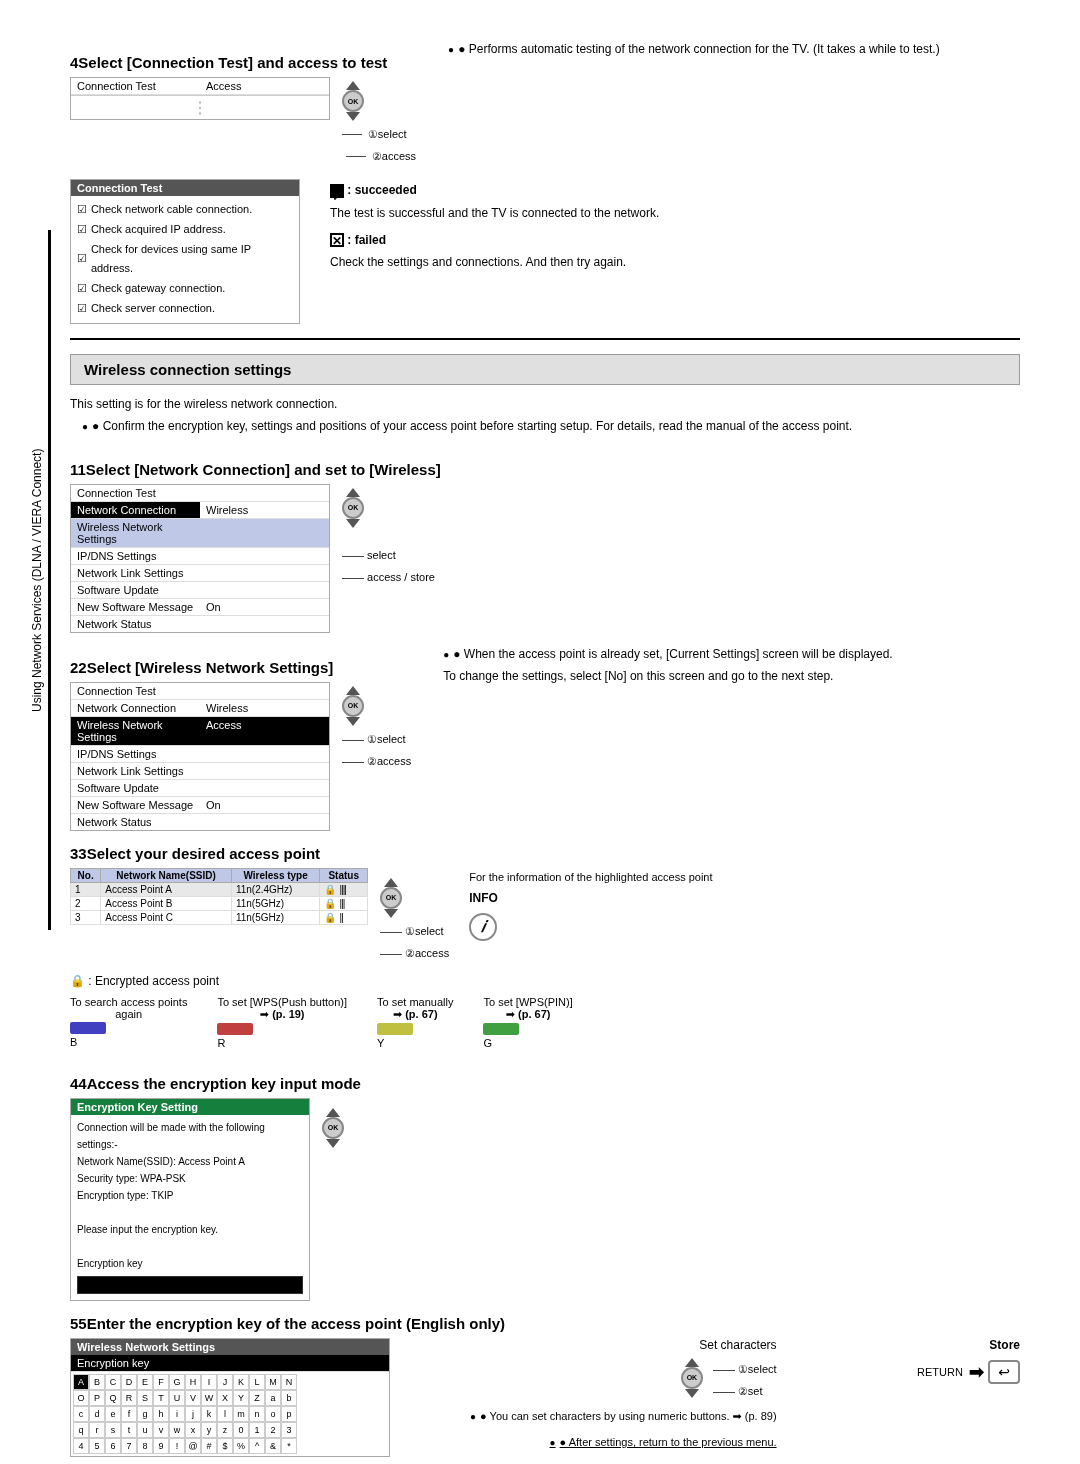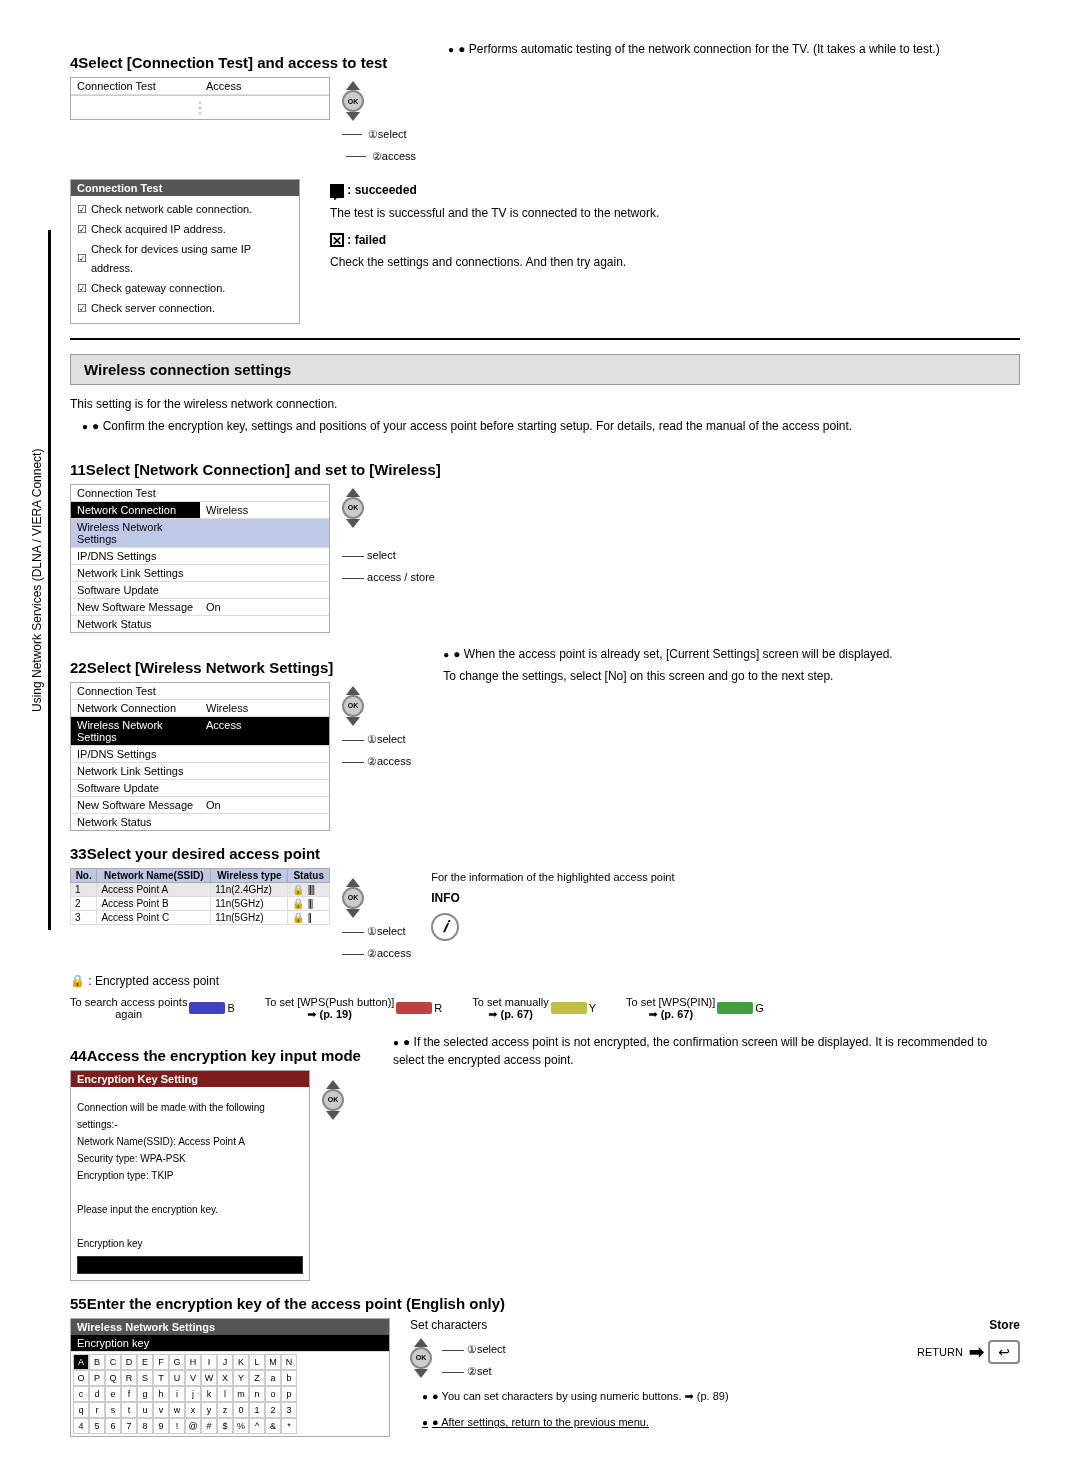--- a/index.html
+++ b/index.html
@@ -160,21 +160,21 @@
       vertical-align: middle;
       position: relative;
       font-weight: bold;
       text-align: center;
       font-size: 12px;
       line-height: 12px;
     }
 
     
     .wifi-table {
-      width: 260px;
+      width: 298px;
       border: 1px solid #aaa;
       font-size: 10px;
       border-collapse: collapse;
     }
     .wifi-table th {
       background: #c0c8e8;
       border: 1px solid #aaa;
       padding: 1px 4px;
     }
     .wifi-table td {
@@ -187,45 +187,45 @@
 
     
     .color-buttons {
       display: flex;
       gap: 30px;
       margin-top: 8px;
       font-size: 11px;
     }
     .color-btn {
       display: flex;
-      flex-direction: row;
-      align-items: center;
+      flex-direction: column;
+      align-items: flex-start;
       gap: 2px;
     }
     .btn-rect {
       width: 36px;
       height: 12px;
       border-radius: 2px;
     }
     .btn-blue { background: #4040c0; }
     .btn-red { background: #c04040; }
     .btn-yellow { background: #c0c040; }
     .btn-green { background: #40a040; }
 
     
     .enc-panel {
       border: 1px solid #aaa;
       width: 260px;
       font-size: 11px;
       padding: 6px;
     }
     .enc-panel-title {
-      background: #7f1d1d;
+      background: #15803d;
       color: #fff;
-      margin: -6px -6px 12px -6px;
+      margin: -6px -6px 4px -6px;
       padding: 2px 6px;
       font-size: 11px;
       font-weight: bold;
     }
     .enc-key-field {
       border: 1px solid #333;
       background: #000;
       color: #fff;
       width: 100%;
       font-size: 11px;
@@ -668,23 +668,20 @@
           </div>
           <div style="display:flex; flex-direction:column; align-items:flex-start; gap:2px; margin-top:10px;">
             <div class="small-nav">
               <div class="s-up"></div>
               <div class="s-ok">OK</div>
               <div class="s-down"></div>
             </div>
           </div>
         </div>
       </div>
-      <div class="step-right">
-        <p class="desc bullet">● If the selected access point is not encrypted, the confirmation screen will be displayed. It is recommended to select the encrypted access point.</p>
-      </div>
     </div>
 
     <div style="margin-top:10px;">
       <div class="step-heading">
         <span class="step-num">5</span><span>5Enter the encryption key of the access point (English only)</span>
       </div>
       <div style="display:flex; gap:20px; align-items:flex-start;">
 
         <div class="wns-panel">
           <div class="wns-title">Wireless Network Settings</div>
@@ -770,21 +767,21 @@
               <div class="char-cell">#</div>
                 <div class="char-cell">$</div>
               <div class="char-cell">%</div>
                 <div class="char-cell">^</div>
               <div class="char-cell">&amp;</div>
                 <div class="char-cell">*</div>
             </div>
           </div>
         </div>
 
-        <div style="display:flex; flex-direction:column; align-items:flex-start; gap:6px;">
+        <div style="display:flex; flex-direction:column; align-items:flex-end; gap:6px;margin-left:48px;">
           <span style="font-size:12px;">Set characters</span>
           <div style="display:flex; gap:10px; align-items:flex-start;">
             <div class="small-nav">
               <div class="s-up"></div>
               <div class="s-ok">OK</div>
               <div class="s-down"></div>
             </div>
             <div style="font-size:11px; line-height:2;">
               <div>—— <span>①select</span></div>
               <div>—— <span>②set</span></div>

